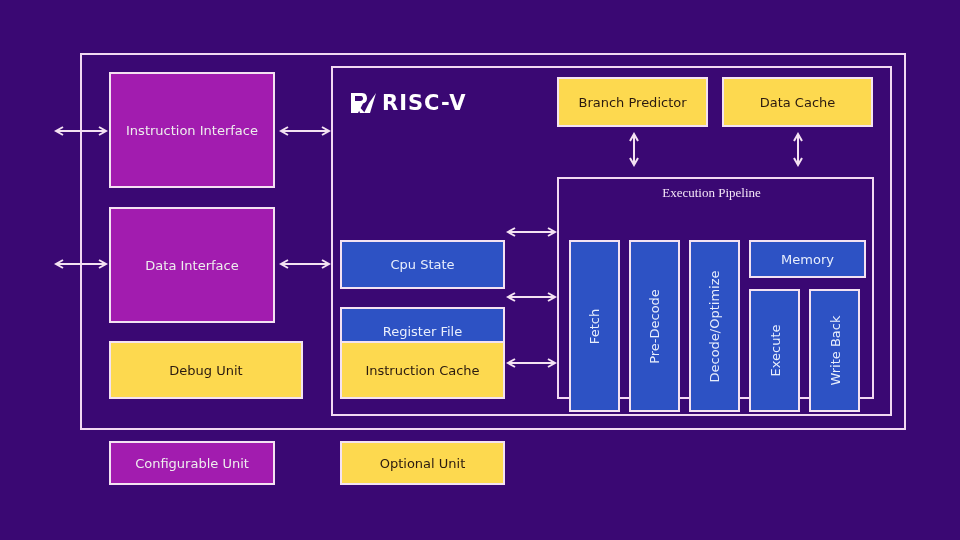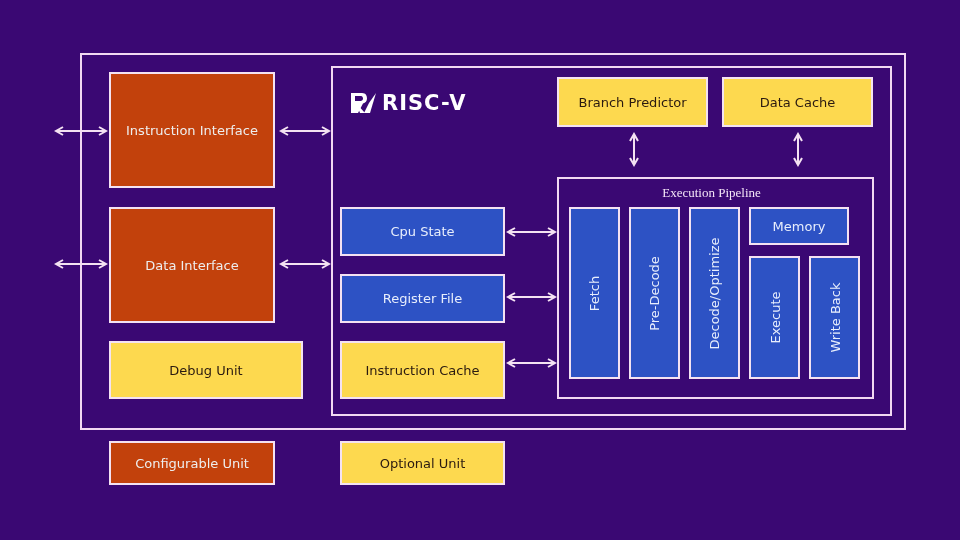--- a/index.html
+++ b/index.html
@@ -9,23 +9,23 @@
     font-family:"DejaVu Sans", sans-serif;
     position:relative;
   }
   .frame { position:absolute; border:2px solid #f2d9f2; box-sizing:border-box; }
   .box {
     position:absolute; box-sizing:border-box;
     border:2px solid #f4e2f2;
     display:flex; align-items:center; justify-content:center;
     font-size:13px; text-align:center;
   }
-  .gray { background:#c2410c; color:#eeeeee; }
+  .gray { background:#a21caf; color:#eeeeee; }
   .yellow { background:#fdd94f; color:#2a1a10; }
-  .blue { background:#2d52c4; color:#e8eefc; }
+  .blue { background:#2d52c4; color:#e8eefc;margin-top:33px; }
   .vert span { display:inline-block; transform:rotate(-90deg); white-space:nowrap; }
   .label { position:absolute; color:#f4e6f7; font-size:13px; }
   svg.arrows { position:absolute; left:0; top:0; }
   .logo { position:absolute; left:351px; top:92px; display:flex; align-items:center; }
   .logo-text { color:#ffffff; font-size:21px; font-weight:bold; letter-spacing:1px; margin-left:6px; line-height:22px; }
 </style>
 </head>
 <body>
 
 <div class="frame" style="left:80px;top:53px;width:826px;height:377px;"></div>
@@ -75,21 +75,21 @@
 
 <div class="box blue vert" style="left:569px;top:207px;width:51px;height:172px;">
   <span>Fetch</span>
 </div>
 <div class="box blue vert" style="left:629px;top:207px;width:51px;height:172px;">
   <span>Pre-Decode</span>
 </div>
 <div class="box blue vert" style="left:689px;top:207px;width:51px;height:172px;">
   <span>Decode/Optimize</span>
 </div>
-<div class="box blue" style="left:749px;top:207px;width:100px;height:38px;">
+<div class="box blue" style="left:749px;top:207px;width:117px;height:38px;">
   <span>Memory</span>
 </div>
 <div class="box blue vert" style="left:749px;top:256px;width:51px;height:123px;">
   <span>Execute</span>
 </div>
 <div class="box blue vert" style="left:809px;top:256px;width:51px;height:123px;">
   <span>Write Back</span>
 </div>
 
 <div class="box gray" style="left:109px;top:441px;width:166px;height:44px;">

